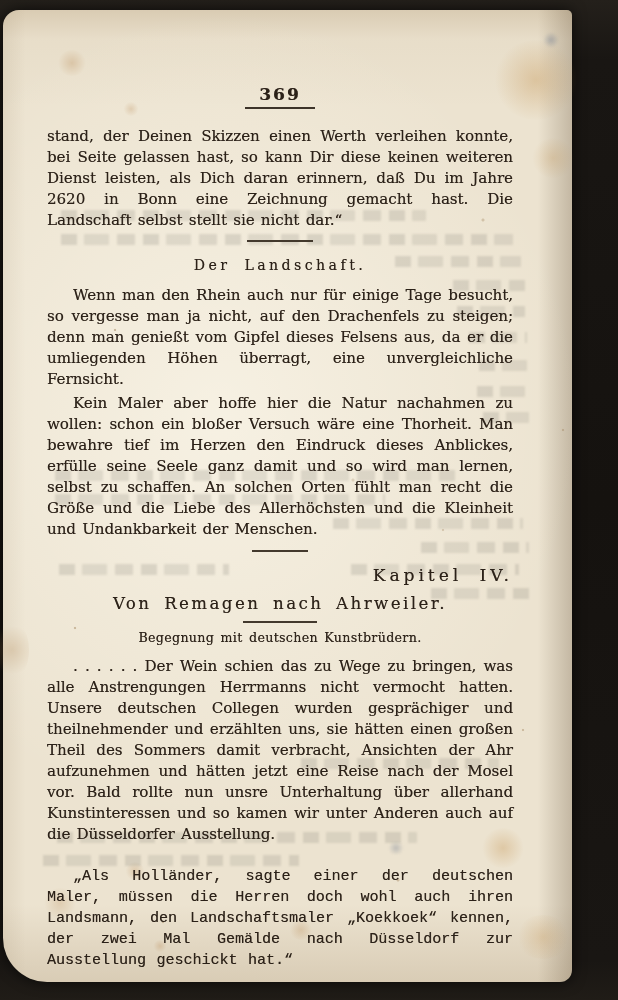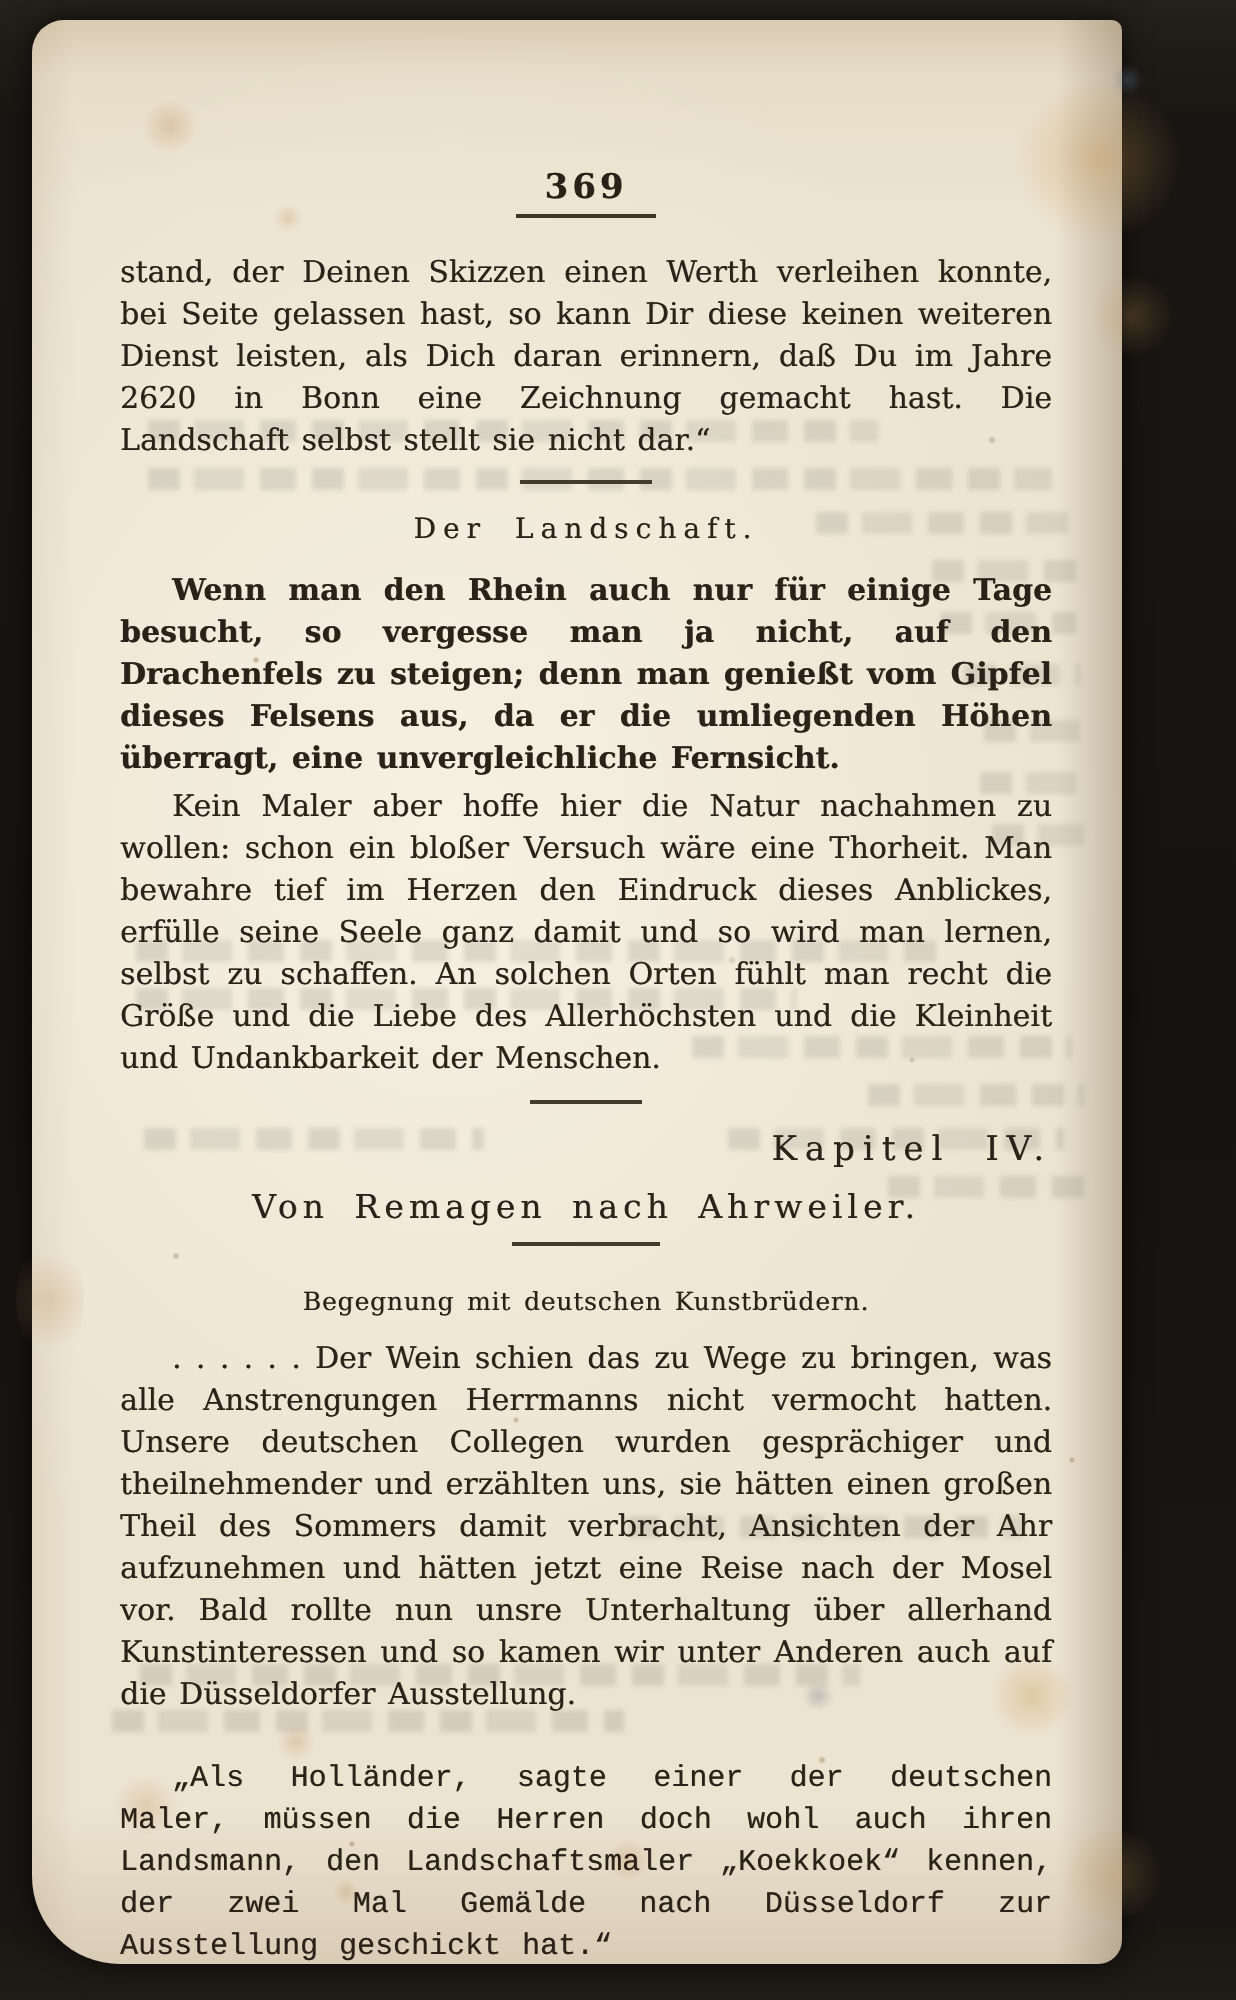--- a/index.html
+++ b/index.html
@@ -2,28 +2,29 @@
 <html><head>
 <meta charset="utf-8">
 <style>
   html,body{margin:0;padding:0;background:#111;}
   .scan{
     position:relative;width:618px;height:1000px;overflow:hidden;
     background:linear-gradient(180deg,#24201b 0%,#191613 6%,#15120f 50%,#191613 96%,#201c17 100%);
     font-family:"DejaVu Serif","Liberation Serif",serif;
   }
   .paper{
-    position:absolute;left:16px;top:10px;width:545px;height:972px;
+    position:absolute;left:3px;top:10px;width:545px;height:972px;
     border-radius:16px 5px 12px 44px;
     background:
       radial-gradient(90% 60% at 38% 42%, rgba(255,252,242,.55) 0%, rgba(255,252,242,0) 70%),
       linear-gradient(90deg, rgba(120,95,60,.10) 0%, rgba(120,95,60,0) 4%, rgba(120,95,60,0) 94%, rgba(90,70,45,.28) 100%),
       linear-gradient(180deg, rgba(150,120,75,.22) 0%, rgba(150,120,75,.05) 3%, rgba(150,120,75,0) 10%, rgba(150,120,75,0) 92%, rgba(130,100,60,.18) 100%),
       #ece3d0;
     box-shadow:0 0 14px rgba(0,0,0,.65);
+    padding-left:24px;
   }
   .speckles{
     position:absolute;inset:0;border-radius:inherit;pointer-events:none;opacity:.8;
     background-image:
       radial-gradient(circle 1.5px at 112px 320px, rgba(140,105,60,.5) 0 1px, transparent 1.6px),
       radial-gradient(circle 1.5px at 310px 142px, rgba(140,105,60,.4) 0 1px, transparent 1.6px),
       radial-gradient(circle 2px   at 480px 210px, rgba(140,105,60,.35) 0 1px, transparent 2px),
       radial-gradient(circle 1.5px at 72px 618px,  rgba(140,105,60,.45) 0 1px, transparent 1.6px),
       radial-gradient(circle 1.5px at 242px 700px, rgba(140,105,60,.4) 0 1px, transparent 1.6px),
       radial-gradient(circle 2px   at 395px 870px, rgba(140,105,60,.4) 0 1px, transparent 2px),
@@ -122,33 +123,33 @@
       <div class="pagenum-wrap">
         <span class="pagenum">369</span>
       </div>
 
       <p class="body" style="margin-top:17px;">stand, der Deinen Skizzen einen Werth verleihen konnte, bei Seite gelassen hast, so kann Dir diese keinen weiteren Dienst leisten, als Dich daran erinnern, daß Du im Jahre 2620 in Bonn eine Zeichnung gemacht hast. Die Landschaft selbst stellt sie nicht dar.“</p>
 
       <hr class="rule" style="width:66px;margin-top:9px;">
 
       <h3 class="h-section" style="margin-top:15px;">Der Landschaft.</h3>
 
-      <p class="body indent" style="margin-top:12px;font-weight:bold;">Wenn man den Rhein auch nur für einige Tage besucht, so vergesse man ja nicht, auf den Drachenfels zu steigen; denn man genießt vom Gipfel dieses Felsens aus, da er die umliegenden Höhen überragt, eine unvergleichliche Fernsicht.</p>
+      <p class="body indent" style="margin-top:12px;">Wenn man den Rhein auch nur für einige Tage besucht, so vergesse man ja nicht, auf den Drachenfels zu steigen; denn man genießt vom Gipfel dieses Felsens aus, da er die umliegenden Höhen überragt, eine unvergleichliche Fernsicht.</p>
 
       <p class="body indent" style="margin-top:3px;">Kein Maler aber hoffe hier die Natur nachahmen zu wollen: schon ein bloßer Versuch wäre eine Thorheit. Man bewahre tief im Herzen den Eindruck dieses Anblickes, erfülle seine Seele ganz damit und so wird man lernen, selbst zu schaffen. An solchen Orten fühlt man recht die Größe und die Liebe des Allerhöchsten und die Kleinheit und Undankbarkeit der Menschen.</p>
 
       <hr class="rule" style="width:56px;margin-top:10px;">
 
       <h2 class="h-kicker" style="margin-top:13px;">Kapitel IV.</h2>
 
       <h1 class="h-title" style="margin-top:9px;">Von Remagen nach Ahrweiler.</h1>
 
       <hr class="rule" style="width:74px;margin-top:8px;height:1.5px;">
 
-      <h4 class="h-sub" style="margin-top:20px;">Begegnung mit deutschen Kunstbrüdern.</h4>
+      <h4 class="h-sub" style="margin-top:7px;">Begegnung mit deutschen Kunstbrüdern.</h4>
 
       <p class="body indent" style="margin-top:11px;">. . . . . .  Der Wein schien das zu Wege zu bringen, was alle Anstrengungen Herrmanns nicht vermocht hatten. Unsere deutschen Collegen wurden gesprächiger und theilnehmender und erzählten uns, sie hätten einen großen Theil des Sommers damit verbracht, Ansichten der Ahr aufzunehmen und hätten jetzt eine Reise nach der Mosel vor. Bald rollte nun unsre Unterhaltung über allerhand Kunstinteressen und so kamen wir unter Anderen auch auf die Düsseldorfer Ausstellung.</p>
 
       <p class="body indent" style="margin-top:21px;font-family:Liberation Mono, monospace;">„Als Holländer, sagte einer der deutschen Maler, müssen die Herren doch wohl auch ihren Landsmann, den Landschaftsmaler „Koekkoek“ kennen, der zwei Mal Gemälde nach Düsseldorf zur Ausstellung geschickt hat.“</p>
 
     </div>
   </div>
 </div>
 
 </body></html>

